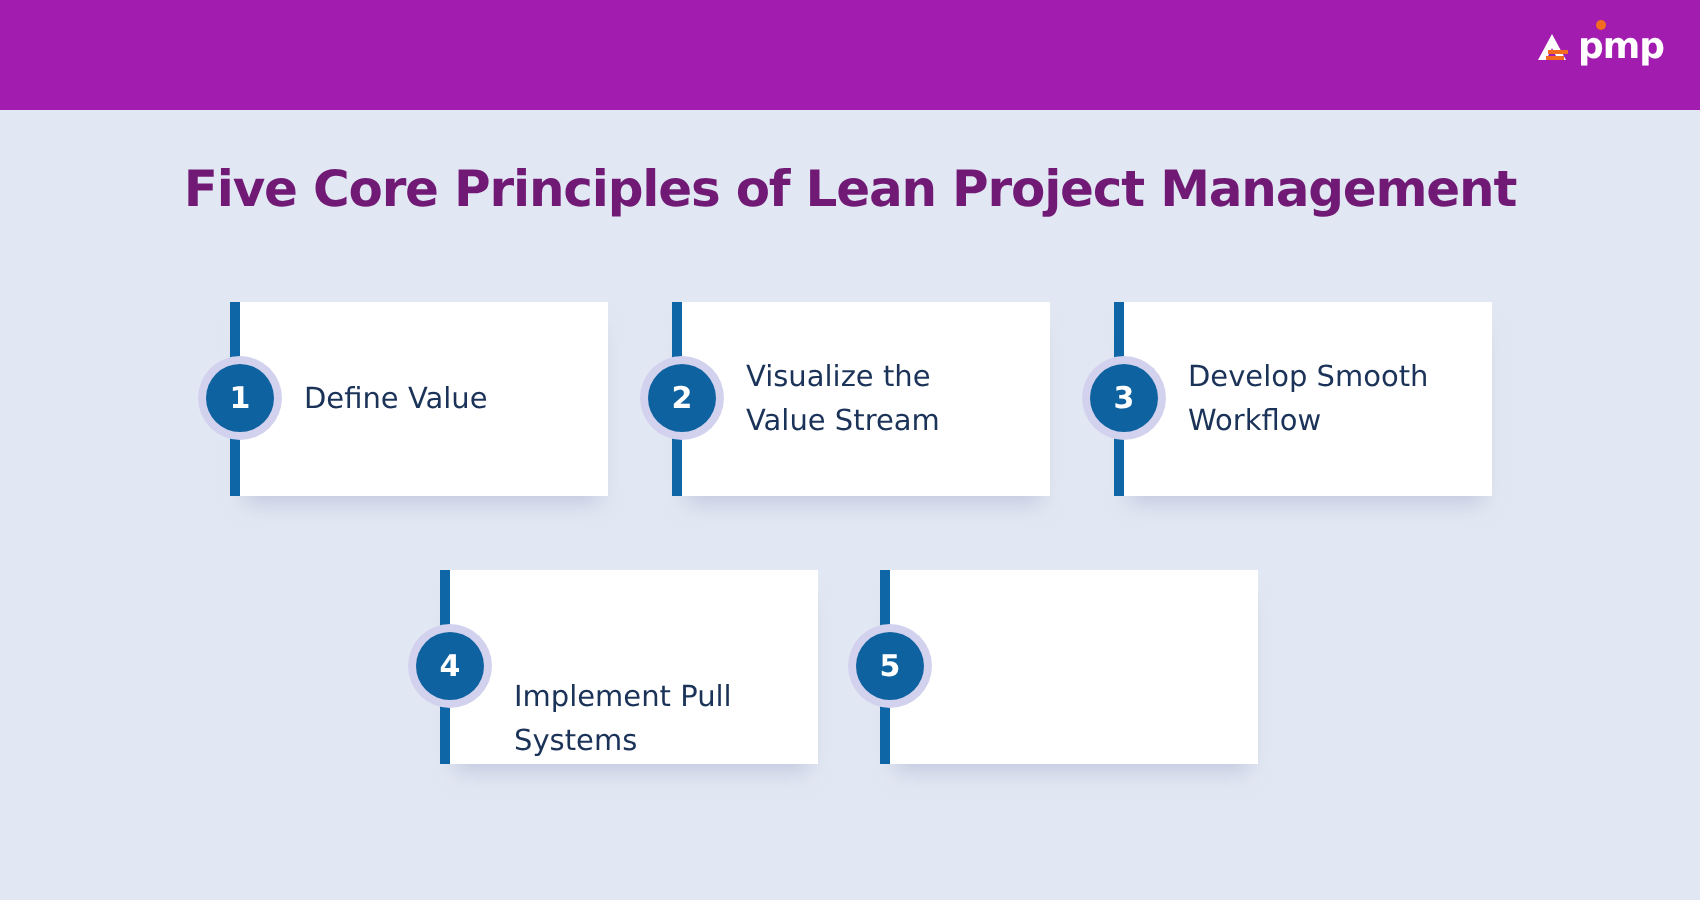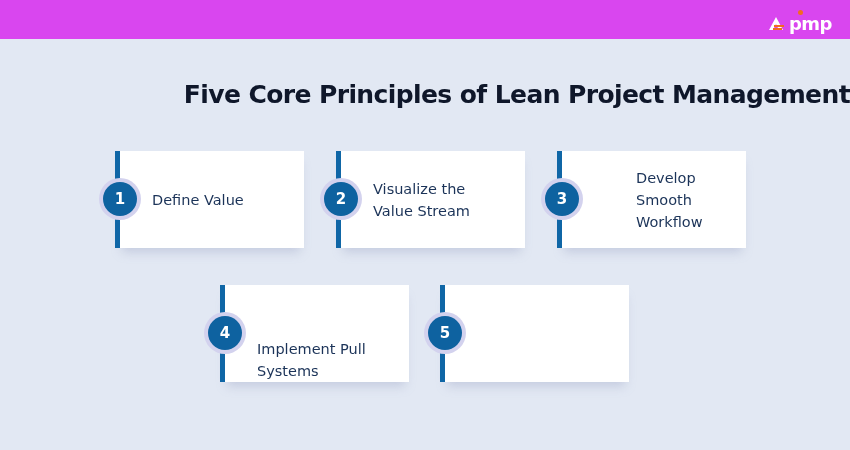--- a/index.html
+++ b/index.html
@@ -2,40 +2,40 @@
 <html><head>
 <meta charset="utf-8">
 <style>
   html, body { margin:0; padding:0; }
   body {
     width:850px; height:450px; overflow:hidden; position:relative;
     background:#e2e8f3;
     font-family:"Liberation Sans", "DejaVu Sans", sans-serif;
   }
   .topbar {
-    position:absolute; left:0; top:0; width:850px; height:39px;
-    background:#d946ef;
+    position:absolute; left:0; top:0; width:850px; height:55px;
+    background:#a21caf;
   }
   .logo {
     position:absolute; right:18px; top:12px; height:22px;
     display:flex; align-items:center; gap:4px;
   }
   .logo-mark { width:18px; height:18px; position:relative; }
   .logo-text {
     color:#ffffff; font-weight:bold; font-size:18px; letter-spacing:-0.5px;
     position:relative; font-family:"DejaVu Sans", sans-serif;
   }
   .logo-dot {
     position:absolute; left:9px; top:-3px; width:5px; height:5px;
     border-radius:50%; background:#f26b21;
   }
   .title {
-    position:absolute; left:0; top:80px; width:850px; text-align:right;
+    position:absolute; left:0; top:80px; width:850px; text-align:center;
     font-family:"DejaVu Sans", sans-serif; font-weight:bold; font-size:25px;
-    color:#0f172a; letter-spacing:-0.6px;
+    color:#701a75; letter-spacing:-0.6px;
   }
   .card {
     position:absolute; background:#ffffff; height:97px; width:186px;
     box-shadow:0 8px 10px -4px rgba(140,150,185,0.35);
   }
   .card .bar {
     position:absolute; left:-3px; top:0; width:5px; height:97px;
     background:#0f66a6;
   }
   .card .badge-ring {
@@ -89,21 +89,21 @@
   <div class="badge">2</div>
   <div class="label" style="right:40px;">
       <span>Visualize the Value Stream</span>
     </div>
 </div>
 
 <div class="card" style="left:560px; top:151px;">
   <div class="bar"></div>
   <div class="badge-ring"></div>
   <div class="badge">3</div>
-  <div class="label" style="right:14px;margin-left:42px;">
+  <div class="label" style="right:14px;">
       <span>Develop Smooth Workflow</span>
     </div>
 </div>
 
 <div class="card" style="left:223px; top:285px;">
   <div class="bar"></div>
   <div class="badge-ring"></div>
   <div class="badge">4</div>
   <div class="label" style="right:20px;align-items:flex-end;">
       <span>Implement Pull Systems</span>

